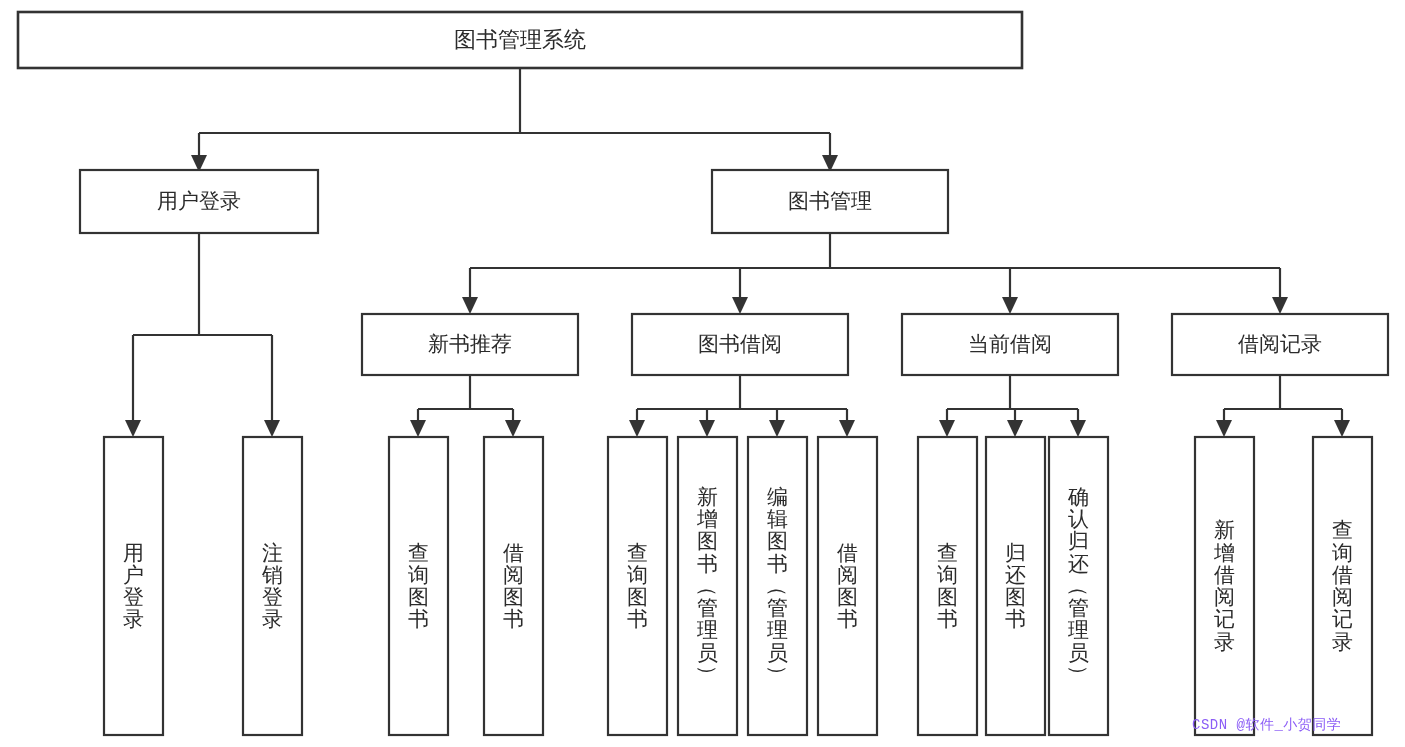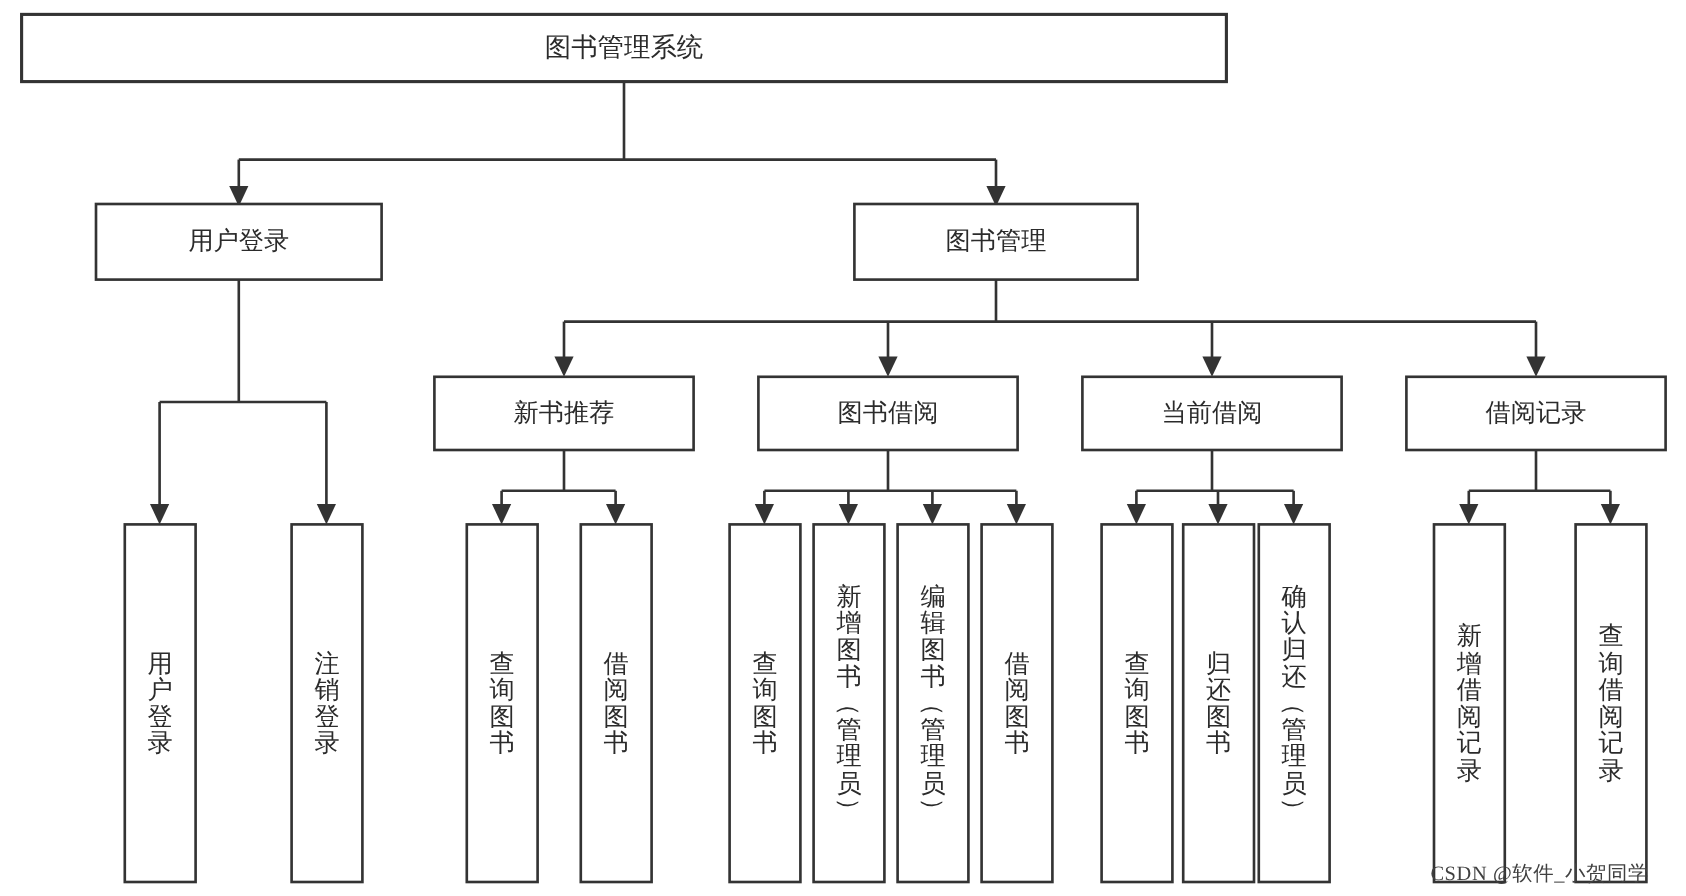--- a/index.html
+++ b/index.html
@@ -80,23 +80,23 @@
     display: block;
     text-align: center;
   }
   .vlabel span.rot {
     transform: rotate(90deg);
   }
   .watermark {
     position: absolute;
     left: 1192px;
     top: 716px;
-    font-family: Liberation Serif, serif;
-    font-size: 17px;
-    color: #404040;
+    font-family: Liberation Mono, monospace;
+    font-size: 14px;
+    color: #8b5cf6;
     white-space: nowrap;
     letter-spacing: 0.5px;
   }
 </style>
 </head>
 <body>
 
 <div id="diagram-root">
 
   <svg class="flow" viewBox="0 0 1405 747" xmlns="http://www.w3.org/2000/svg">

